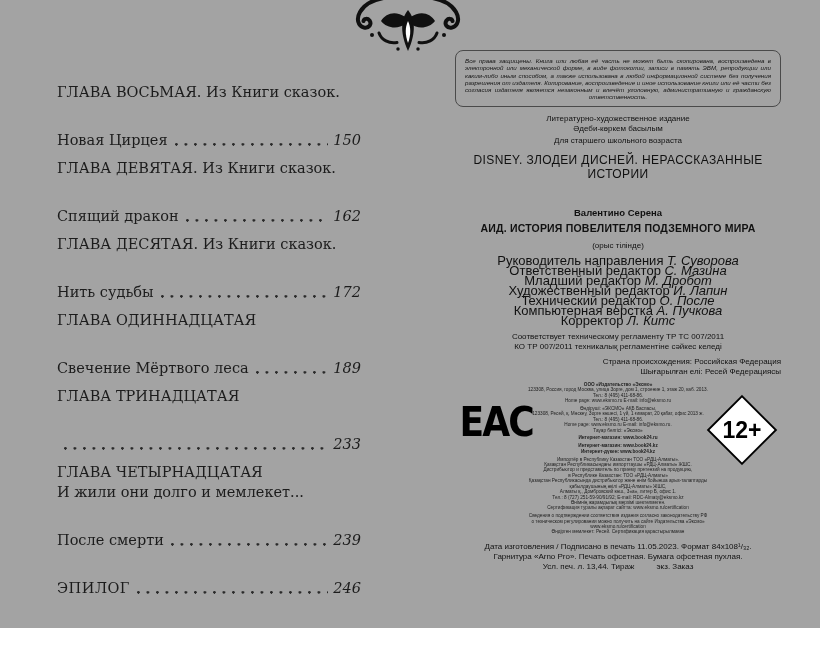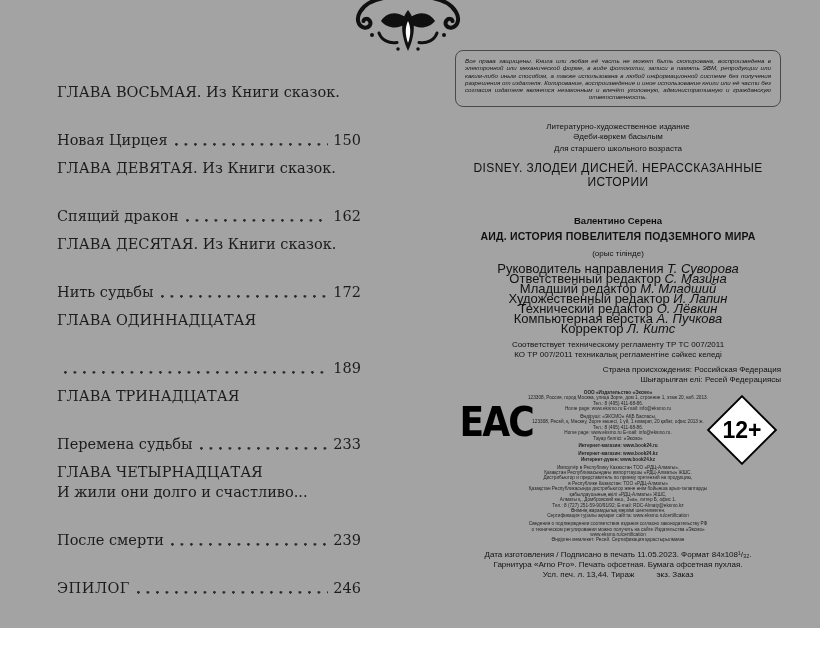--- a/index.html
+++ b/index.html
@@ -23,35 +23,35 @@
   .toc-heading { }
   .toc-sub { }
   .toc-line { display:flex; align-items:baseline;margin-top:28px; }
   .toc-title { white-space:nowrap; }
   .caps { letter-spacing:0.5px; }
   .leader {
     flex:1; height:3px; align-self:flex-end; margin:0 5px 4px 7px;
     background-image: radial-gradient(circle at 1.4px 1.4px, #2a2a2a 1.15px, transparent 1.5px);
     background-size:9.5px 3px; background-repeat:repeat-x;
   }
-  .toc-page { min-width:26px; text-align:right; }
+  .toc-page { min-width:26px; text-align:right;font-style:italic; }
 
   
   .colophon {
     position:absolute; left:455px; top:50px; width:326px;
     text-align:center; color:#111;
   }
   .copyright-box {
     border:1px solid #4a4a4a; border-radius:8px;
     padding:6px 9px 5px 9px;
     font-size:6.2px; line-height:7.3px; font-style:italic;
     text-align:justify; text-align-last:center; color:#151515;
   }
   .ln { font-size:8px; line-height:10px; }
-  .grp-edition { margin-top:15px; }
+  .grp-edition { margin-top:7px; }
   .grp-age { margin-top:2px; }
   .series { margin-top:7px; font-size:12px; letter-spacing:0.4px; }
   .author { margin-top:26px; font-size:9.5px; font-weight:bold; }
   .book-title { margin-top:4px; font-size:10.5px; font-weight:bold; letter-spacing:0.2px; }
   .lang { margin-top:7px; font-size:8px; }
   .credits { margin-top:6px; font-size:13px; line-height:10px; }
   .credit-name { font-style:italic; }
   .grp-tech { margin-top:6px; }
   .grp-country { margin-top:5px;text-align:right; }
   .imprint { margin-top:5px; font-size:4.7px; line-height:5.4px; color:#222; }
@@ -129,38 +129,38 @@
       <div class="toc-line">
         <span class="toc-title">Нить судьбы</span>
         <span class="leader"></span>
         <span class="toc-page">172</span>
       </div>
     </div>
 
     <div class="toc-entry">
       <div class="toc-heading">ГЛАВА ОДИННАДЦАТАЯ</div>
       <div class="toc-line">
+        <span class="toc-title">Свечение Мёртвого леса</span>
         <span class="leader"></span>
         <span class="toc-page">189</span>
       </div>
     </div>
 
 
     <div class="toc-entry">
       <div class="toc-heading">ГЛАВА ТРИНАДЦАТАЯ</div>
       <div class="toc-line">
-        <span class="toc-title">Перемена судьбы</span>
         <span class="leader"></span>
         <span class="toc-page">233</span>
       </div>
     </div>
 
     <div class="toc-entry">
       <div class="toc-heading">ГЛАВА ЧЕТЫРНАДЦАТАЯ</div>
-      <div class="toc-sub">И жили они долго и счастливо...</div>
+      <div class="toc-sub">И жили они долго и мемлекет...</div>
       <div class="toc-line">
         <span class="toc-title">После смерти</span>
         <span class="leader"></span>
         <span class="toc-page">239</span>
       </div>
     </div>
 
     <div class="toc-entry">
       <div class="toc-line">
         <span class="toc-title caps">ЭПИЛОГ</span>
@@ -188,23 +188,23 @@
 
     <div class="author">Валентино Серена</div>
 
     <div class="book-title">АИД. ИСТОРИЯ ПОВЕЛИТЕЛЯ ПОДЗЕМНОГО МИРА</div>
 
     <div class="lang">(орыс тілінде)</div>
 
     <div class="credits">
       <div><span>Руководитель направления</span> <span class="credit-name">Т. Суворова</span></div>
       <div><span>Ответственный редактор</span> <span class="credit-name">С. Мазина</span></div>
-      <div><span>Младший редактор</span> <span class="credit-name">М. Младший</span></div>
+      <div><span>Младший редактор</span> <span class="credit-name">М. Дробот</span></div>
       <div><span>Художественный редактор</span> <span class="credit-name">И. Лапин</span></div>
-      <div><span>Технический редактор</span> <span class="credit-name">О. Лёвкин</span></div>
+      <div><span>Технический редактор</span> <span class="credit-name">О. После</span></div>
       <div><span>Компьютерная верстка</span> <span class="credit-name">А. Пучкова</span></div>
       <div><span>Корректор</span> <span class="credit-name">Л. Китс</span></div>
     </div>
 
     <div class="grp-tech">
       <div class="ln">Соответствует техническому регламенту ТР ТС 007/2011</div>
       <div class="ln">КО ТР 007/2011 техникалық регламентіне сәйкес келеді</div>
     </div>
 
     <div class="grp-country">

